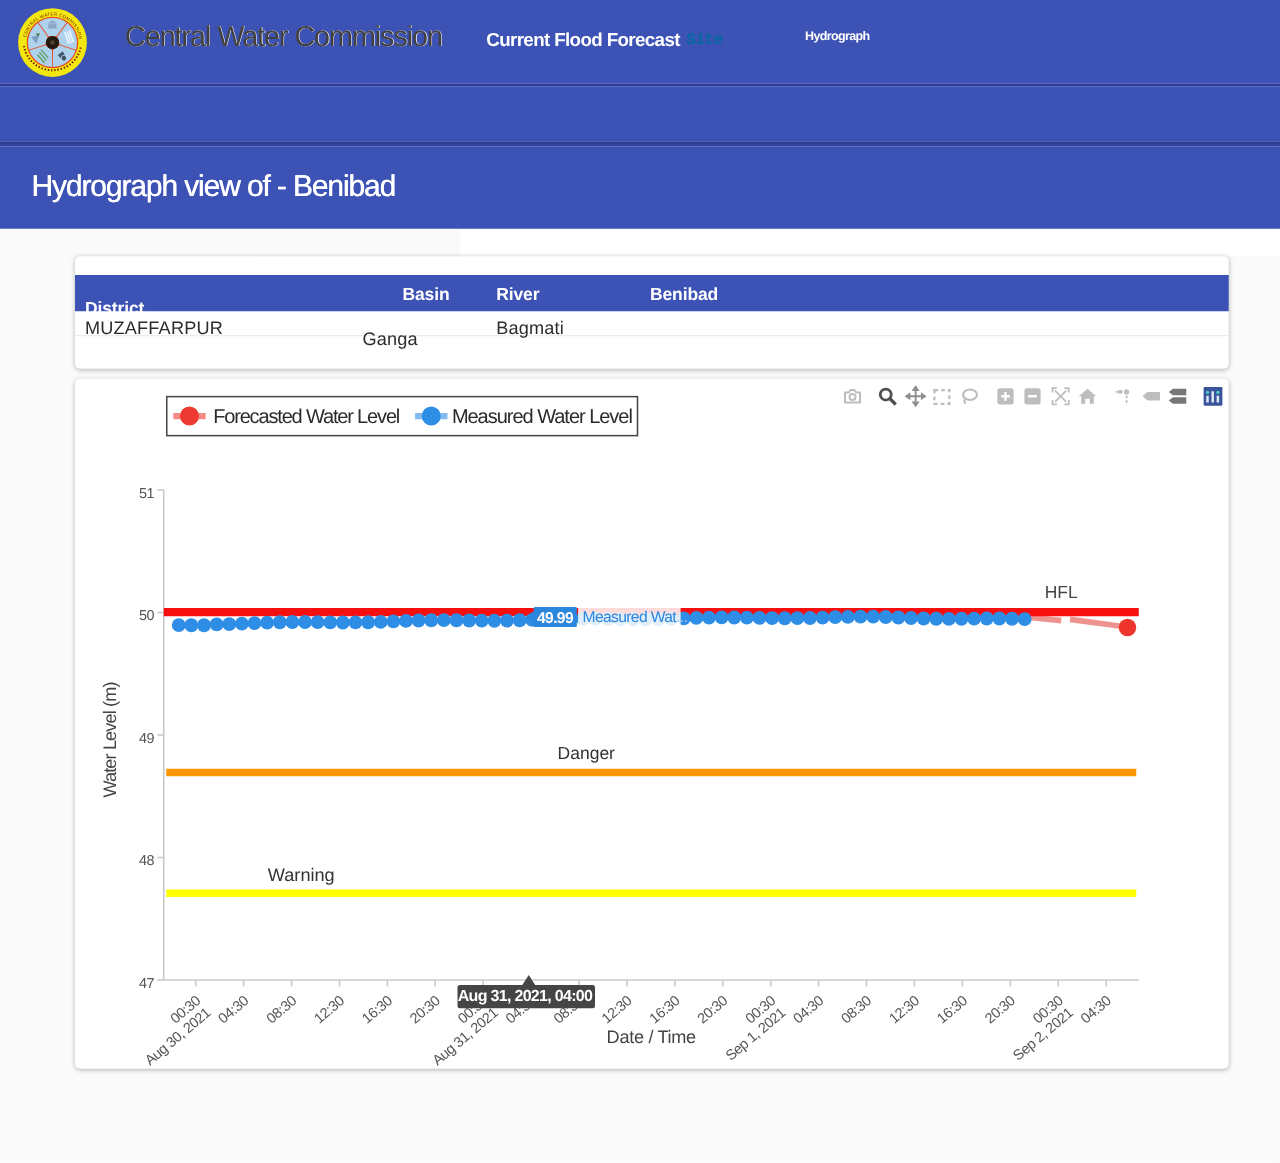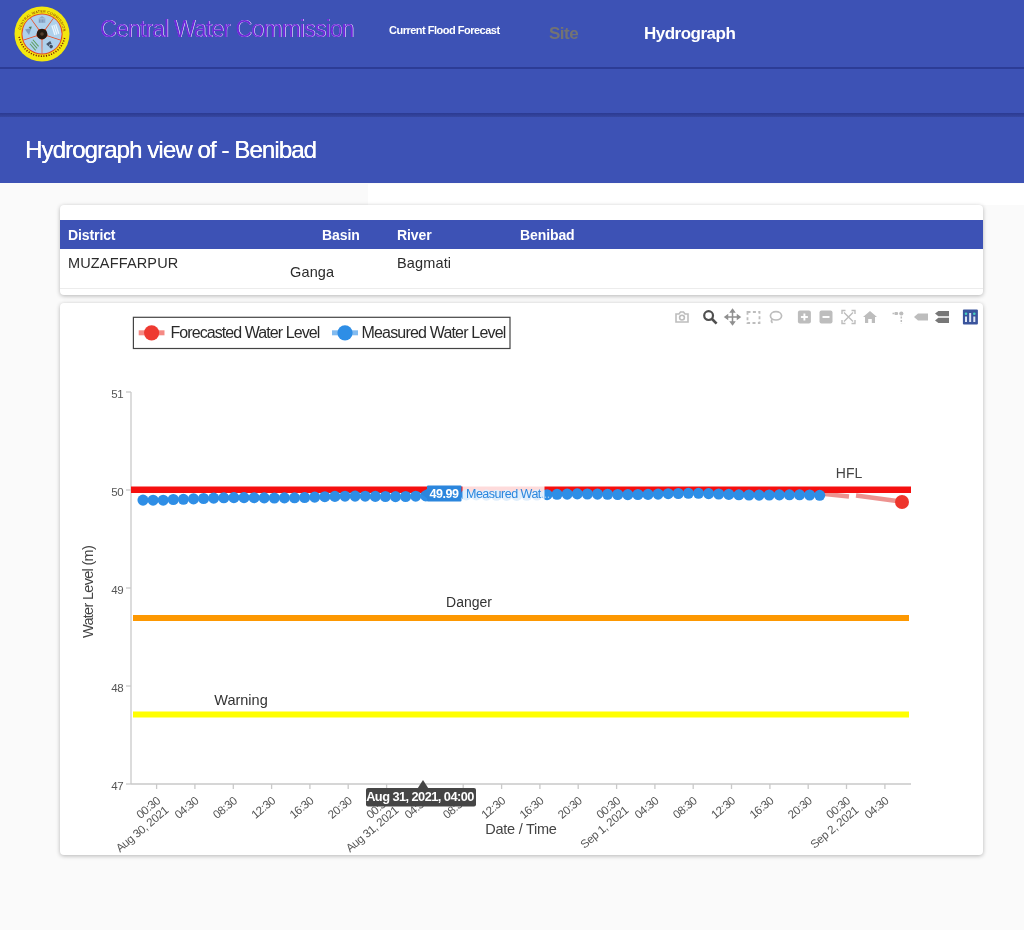--- a/index.html
+++ b/index.html
@@ -38,37 +38,37 @@
 <g transform="rotate(216.0 28 28)">
         <path d="M23.5 11 l8.5 2 M23.5 13.5 l8.5 2 M23.5 16 l8.5 2" stroke="#5d9e5d" stroke-width="1"></path>
       </g>
 <g transform="rotate(288.0 28 28)">
         <path d="M23 16 L27 10.5 L30.5 16 Z" fill="#7d9cc0"></path>
         <path d="M30.5 13 l1.5 3 h-3 Z" fill="#4d7a4d"></path>
       </g>
 <circle cx="28" cy="28" r="5.3" fill="#241a12"></circle>
 <circle cx="28" cy="28" r="1.8" fill="#55402e"></circle>
 </svg></div>
-<div class="abs" style="left:100px;top:16px;color:#6d28d9;font-size:23px;letter-spacing:-0.85px;text-shadow:0.45px 0 0 #fff;">Central Water Commission</div>
-<div class="abs" style="left:389px;top:24px;color:#fff;font-size:11px;font-weight:bold;letter-spacing:-0.5px;">Current Flood Forecast</div>
-<div class="abs" style="left:549px;top:24px;color:#737373;font-size:17px;font-weight:bold;letter-spacing:-0.5px;">Site</div>
-<div class="abs" style="left:603px;top:24px;color:#fff;font-size:17px;font-weight:bold;letter-spacing:-0.5px;padding-left:41px;">Hydrograph</div>
+<div class="abs" style="left:100px;top:16px;color:#404040;font-size:23px;letter-spacing:-0.85px;text-shadow:0.45px 0 0 #fff;">Central Water Commission</div>
+<div class="abs" style="left:389px;top:24px;color:#fff;font-size:15px;font-weight:bold;letter-spacing:-0.5px;">Current Flood Forecast</div>
+<div class="abs" style="left:549px;top:24px;color:#0369a1;font-size:13px;font-weight:bold;letter-spacing:-0.5px;font-family:Liberation Mono, monospace;">Site</div>
+<div class="abs" style="left:603px;top:24px;color:#fff;font-size:10px;font-weight:bold;letter-spacing:-0.5px;padding-left:41px;">Hydrograph</div>
 <div class="abs" style="left:25px;top:136px;color:#fff;font-size:24px;letter-spacing:-0.9px;text-shadow:0.35px 0 0 #fff;">Hydrograph view of - Benibad</div>
 
 <div class="abs" style="left:368px;top:184px;width:656px;height:21px;background:#fff;"></div>
 
 <div class="abs" style="left:60px;top:205px;width:923px;height:90px;background:#fff;border-radius:4px;box-shadow:0 1px 4px rgba(0,0,0,0.28);"></div>
 <div class="abs" style="left:60px;top:220px;width:923px;height:29px;background:#3d52b5;"></div>
 <div class="abs" style="left:60px;top:220px;width:923px;height:29px;color:#fff;font-size:14px;font-weight:bold;letter-spacing:-0.1px;">
-  <span class="abs" style="left:8px;top:7px;">District</span>
+  <span class="abs" style="left:8px;top:18px;">District</span>
   <span class="abs" style="left:230px;top:7px;padding-left:32px;">Basin</span>
   <span class="abs" style="left:337px;top:7px;">River</span>
   <span class="abs" style="left:460px;top:7px;">Benibad</span>
 </div>
-<div class="abs" style="left:60px;top:249px;width:923px;height:40px;color:#2c2c2c;font-size:14.5px;letter-spacing:0.15px;border-bottom:1px solid #ececec;padding-left:30px;">
+<div class="abs" style="left:60px;top:249px;width:923px;height:20px;color:#2c2c2c;font-size:14.5px;letter-spacing:0.15px;border-bottom:1px solid #ececec;padding-left:30px;">
   <span class="abs" style="left:8px;top:6px;">MUZAFFARPUR</span>
   <span class="abs" style="left:230px;top:15px;">Ganga</span>
   <span class="abs" style="left:337px;top:6px;text-align:center;">Bagmati</span>
 </div>
 
 <div class="abs" style="left:60px;top:303px;width:923px;height:552px;background:#fff;border-radius:4px;box-shadow:0 1px 4px rgba(0,0,0,0.28);"></div>
 <svg class="abs" style="left:60px;top:303px;" width="923" height="552" font-family="Liberation Sans,sans-serif">
 <line x1="71" y1="89" x2="71" y2="481" stroke="#c9c9c9" stroke-width="1.3"></line>
 <line x1="71" y1="481" x2="851" y2="481" stroke="#c9c9c9" stroke-width="1.3"></line>
 <line x1="66" y1="89.0" x2="71" y2="89.0" stroke="#c9c9c9" stroke-width="1.3"></line>

